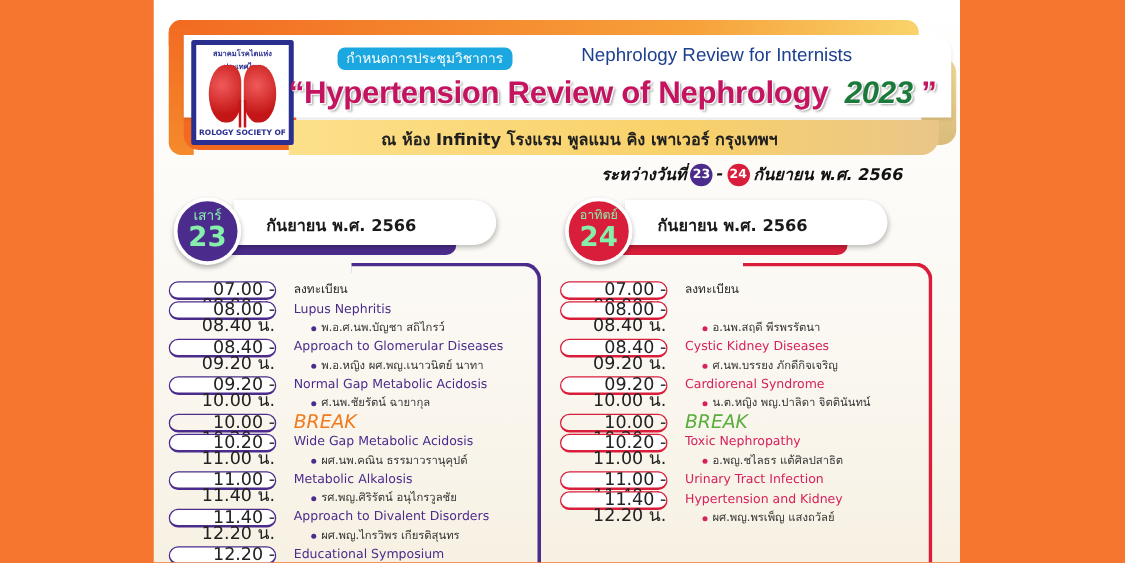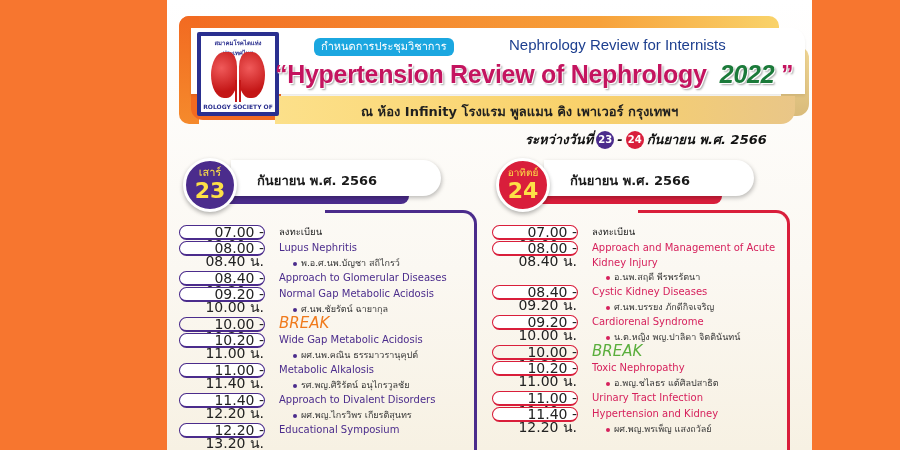--- a/index.html
+++ b/index.html
@@ -1,19 +1,19 @@
 <!DOCTYPE html>
 <html><head>
   <meta charset="utf-8">
   <style>
     * { box-sizing: border-box; margin: 0; padding: 0; }
     html, body { width: 900px; height: 450px; overflow: hidden; }
     body { background: #f7762f; font-family: "DejaVu Sans", sans-serif; position: relative; }
     .panel { position: absolute; left: 123px; top: 0; width: 645px; height: 450px;
-      background: linear-gradient(180deg, #ffffff 0%, #fbf8f2 60%, #f7f1e3 100%); overflow: hidden; margin-left: 44px; }
+      background: linear-gradient(180deg, #ffffff 0%, #fbf8f2 60%, #f7f1e3 100%); overflow: hidden; }
     
     .banner { position: absolute; left: 12px; top: 16px; width: 630px; height: 108px; }
     .banner-top { position: absolute; left: 0; top: 0; width: 600px; height: 20px;
       background: linear-gradient(90deg, #f26a21 0%, #f7a13a 70%, #f9d36a 100%); border-radius: 10px 10px 0 0; }
     .banner-left { position: absolute; left: 0; top: 0; width: 20px; height: 108px;
       background: linear-gradient(180deg, #f26a21, #f58a2c); border-radius: 10px 0 0 10px; }
     .banner-white { position: absolute; left: 12px; top: 12px; width: 614px; height: 66px;
       background: #ffffff; border-radius: 0 14px 0 0; box-shadow: 0 2px 3px rgba(0,0,0,0.08); }
     .banner-bottom { position: absolute; left: 96px; top: 80px; width: 520px; height: 28px;
       background: linear-gradient(90deg, #fce08a 0%, #f9d16a 60%, #e9c688 100%); border-radius: 0 0 14px 0; }
@@ -29,33 +29,33 @@
     .kidney.l { left: 10px; border-radius: 55% 35% 45% 55%; }
     .kidney.r { right: 10px; border-radius: 35% 55% 55% 45%; }
     .ureter { position: absolute; top: 44px; width: 2px; height: 22px; background: #c41616; }
     .pill-label { position: absolute; left: 135px; top: 22px; height: 18px; padding: 0 7px; line-height: 18px;
       background: #1ba7e0; color: #ffffff; font-size: 11px; border-radius: 6px; }
     .subtitle { position: absolute; left: 330px; top: 20px; font-size: 15px; color: #1d3f8f; font-family: "Liberation Sans", sans-serif; }
     .main-title { position: absolute; left: 96px; top: 44px; font-size: 25px; font-weight: bold; color: #c4145f;
       font-family: "Liberation Sans", sans-serif; letter-spacing: -0.3px;
       text-shadow: 1px 1px 0 #fff, 2px 2px 2px rgba(0,0,0,0.35); white-space: nowrap; }
     .main-title .yr { color: #1b7a3a; font-style: italic; }
-    .venue { position: absolute; left: 182px; top: 85px; font-size: 13px; font-weight: bold; color: #1f1f1f; white-space: nowrap; }
+    .venue { position: absolute; left: 170px; top: 85px; font-size: 13px; font-weight: bold; color: #1f1f1f; white-space: nowrap; }
     .date-range { position: absolute; left: 358px; top: 129px; font-size: 13px; font-weight: bold; font-style: italic; color: #111; white-space: nowrap; display: flex; align-items: center; gap: 3px; }
     .date-dot { display: inline-block; width: 18px; height: 18px; border-radius: 50%; color: #fff; font-size: 10px; text-align: center; line-height: 18px; font-style: normal; }
     
     .day { position: absolute; top: 158px; width: 298px; height: 300px; }
     .day.sat { left: 12px; }
     .day.sun { left: 325px; }
     .day-header { position: absolute; left: 52px; top: 2px; width: 210px; height: 36px; background: #ffffff;
       border-radius: 0 18px 18px 0; box-shadow: 1px 2px 4px rgba(0,0,0,0.25); }
     .day-header-title { position: absolute; left: 26px; top: 10px; font-size: 13px; font-weight: bold; color: #1a1a1a; }
     .day-underbar { position: absolute; left: 40px; top: 36px; width: 190px; height: 10px; border-radius: 0 0 8px 0; }
     .day-badge { position: absolute; left: 4px; top: 0; width: 54px; height: 54px; border-radius: 50%;
-      border: 3px solid #ffffff; box-shadow: 0 2px 4px rgba(0,0,0,0.3); color: #fde047; text-align: center; }
+      border: 3px solid #ffffff; box-shadow: 0 2px 4px rgba(0,0,0,0.3); color: #86efac; text-align: center; }
     .day-badge .dn { font-size: 11px; line-height: 12px; margin-top: 6px; }
     .day-badge .dd { font-size: 22px; font-weight: bold; line-height: 24px; }
     .frame { position: absolute; left: 6px; top: 52px; width: 292px; height: 260px; border-top: 3px solid; border-right: 3px solid; border-radius: 0 14px 0 0; }
     .sched { position: absolute; left: 0; top: 66px; width: 290px; }
     .row { display: flex; align-items: flex-start; }
     .time { flex: 0 0 auto; width: 86px; height: 15px; margin: 1px 14px 0 0; font-size: 14px; line-height: 13px; color: #222;
       text-align: right; border-radius: 8px; border: 1.5px solid; border-bottom-width: 2.5px; background: #fff; }
     .time.plain { border-color: transparent; background: transparent; }
     .topic { font-size: 10px; line-height: 15px; }
     .speaker { font-size: 9px; line-height: 14px; color: #333; padding-left: 114px; }
@@ -87,21 +87,21 @@
       <div class="kidney l"></div>
       <div class="kidney r"></div>
       <div class="ureter" style="left:34px"></div>
       <div class="ureter" style="right:34px"></div>
       <div class="logo-bottom">ROLOGY SOCIETY OF</div>
     </div>
 
     <div class="pill-label">กำหนดการประชุมวิชาการ</div>
     <div class="subtitle">Nephrology Review for Internists</div>
     <div class="main-title">
-      <span>“</span><span>Hypertension Review of Nephrology</span>&nbsp;&nbsp;<span class="yr">2022</span>&nbsp;<span>”</span>
+      <span>“</span><span>Hypertension Review of Nephrology</span>&nbsp;&nbsp;<span class="yr">2023</span>&nbsp;<span>”</span>
     </div>
     <div class="venue">ณ ห้อง Infinity โรงแรม พูลแมน คิง เพาเวอร์ กรุงเทพฯ</div>
   </div>
 
   <div class="date-range">
     <span>ระหว่างวันที่</span>
     <span class="date-dot" style="background:#4b2c8c">23</span>
     <span>-</span>
     <span class="date-dot" style="background:#d91e3b">24</span>
     <span>กันยายน พ.ศ. 2566</span>
@@ -125,20 +125,21 @@
       </div>
       <div class="row">
         <div class="time">08.00 - 08.40 น.</div>
         <div class="topic">Lupus Nephritis</div>
       </div>
       <div class="speaker"><span class="b"></span><span>พ.อ.ศ.นพ.บัญชา สถิไกรว์</span></div>
       <div class="row">
         <div class="time">08.40 - 09.20 น.</div>
         <div class="topic">Approach to Glomerular Diseases</div>
       </div>
+      <div class="speaker"><span class="b"></span><span>พ.อ.หญิง ผศ.พญ.เนาวนิตย์ นาทา</span></div>
       <div class="row">
         <div class="time">09.20 - 10.00 น.</div>
         <div class="topic">Normal Gap Metabolic Acidosis</div>
       </div>
       <div class="speaker"><span class="b"></span><span>ศ.นพ.ชัยรัตน์ ฉายากุล</span></div>
       <div class="row">
         <div class="time plain">10.00 - 10.20 น.</div>
         <div class="topic brk" style="color:#f07a1c">BREAK</div>
       </div>
       <div class="row">
@@ -174,24 +175,20 @@
       <div class="dd">24</div>
     </div>
 
     <div class="sched">
       <div class="row">
         <div class="time">07.00 - 08.00 น.</div>
         <div class="topic reg">ลงทะเบียน</div>
       </div>
       <div class="row">
         <div class="time">08.00 - 08.40 น.</div>
-        <div>
-          <div class="topic">Approach and Management of Acute</div>
-          <div class="topic">Kidney Injury</div>
-        </div>
       </div>
       <div class="speaker"><span class="b"></span><span>อ.นพ.สฤดี พีรพรรัตนา</span></div>
       <div class="row">
         <div class="time">08.40 - 09.20 น.</div>
         <div class="topic">Cystic Kidney Diseases</div>
       </div>
       <div class="speaker"><span class="b"></span><span>ศ.นพ.บรรยง ภักดีกิจเจริญ</span></div>
       <div class="row">
         <div class="time">09.20 - 10.00 น.</div>
         <div class="topic">Cardiorenal Syndrome</div>

